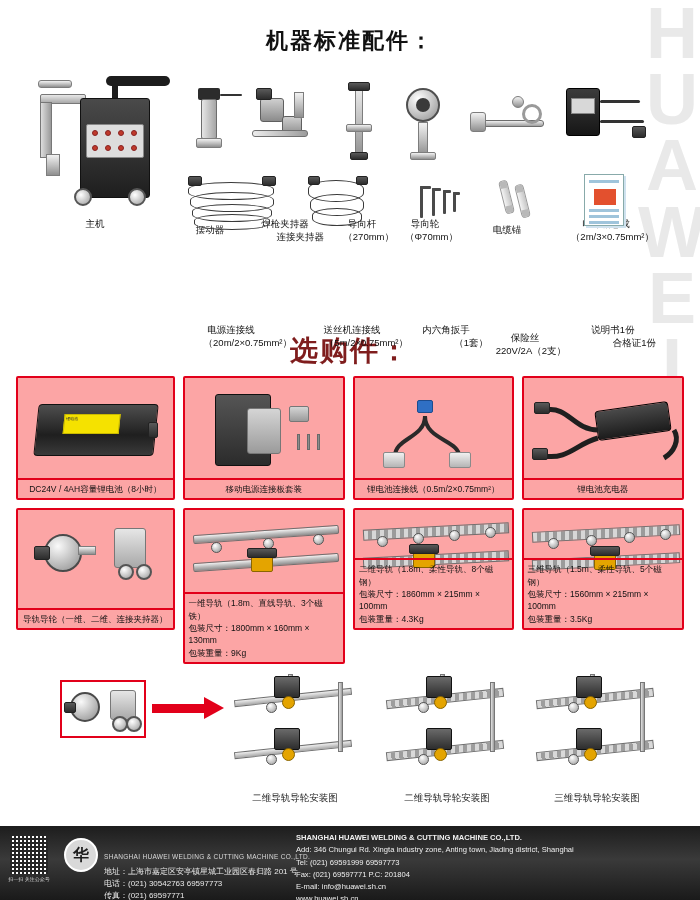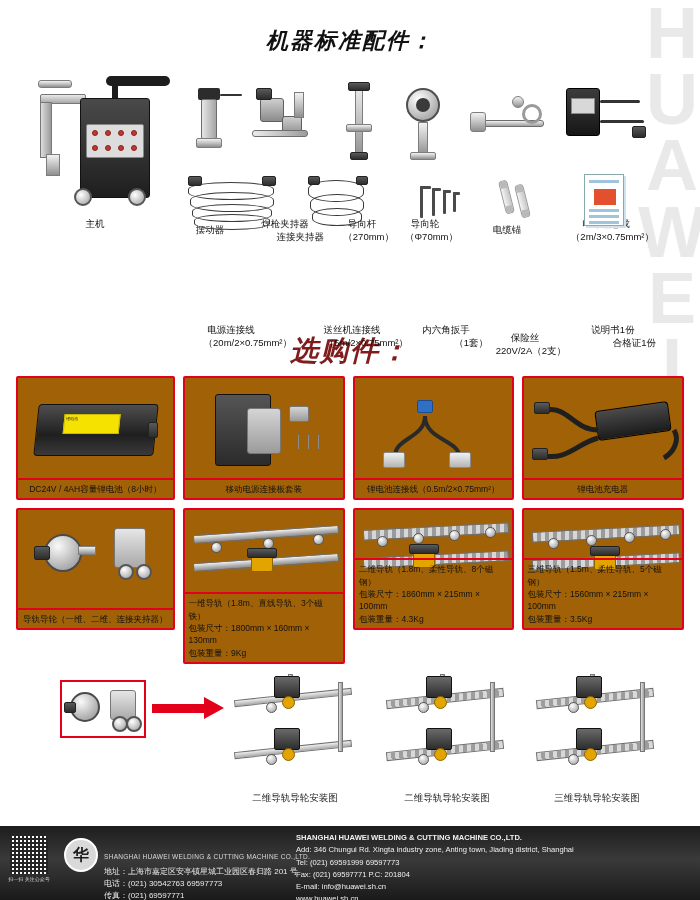--- a/index.html
+++ b/index.html
@@ -26,21 +26,20 @@
 
   .content { position:relative; z-index:2; }
 
   
   .sec-title {
     text-align:center;
     font-weight:bold;
     font-size:22px;
     letter-spacing:2px;
     padding-top:26px;
-    font-style:italic;
   }
   .sec-title.std { color:#111; }
   .sec-title.opt { color:#7f1d1d; font-size:28px; padding-top:16px; }
 
   
   .std-area { position:relative; height:250px; margin-top:10px; }
 
   .cap {
     text-align:center;
     font-size:9.5px;
@@ -117,21 +116,21 @@
   
   .book { position:absolute; width:40px;height:52px;background:#fff;border:1px solid #8aa;
      box-shadow:2px 2px 0 #cfe2ef; }
   .book .bar { position:absolute; left:4px; right:4px; height:3px; background:#9fc4db; }
   .book .img { position:absolute; left:9px; top:14px; width:22px;height:16px;background:#e3502e;}
 
   
   .opt-wrap { padding:6px 16px 0 16px; }
   .opt-row { display:flex; gap:8px; margin-bottom:8px; }
   .opt-cell {
-    border:2px solid #e2001a; border-radius:2px; background:#a16207;
+    border:2px solid #e2001a; border-radius:2px; background:#fca5a5;
     position:relative; overflow:hidden;
   }
   .cell-caption {
     position:absolute; left:0; right:0; bottom:0;
     border-top:2px solid #e2001a;
     font-size:8.5px; line-height:1.45; color:#111;
     padding:3px 4px; text-align:center;
   }
   .cell-caption.left { text-align:left; }
   .cell-art { position:absolute; left:0; right:0; top:0; }

